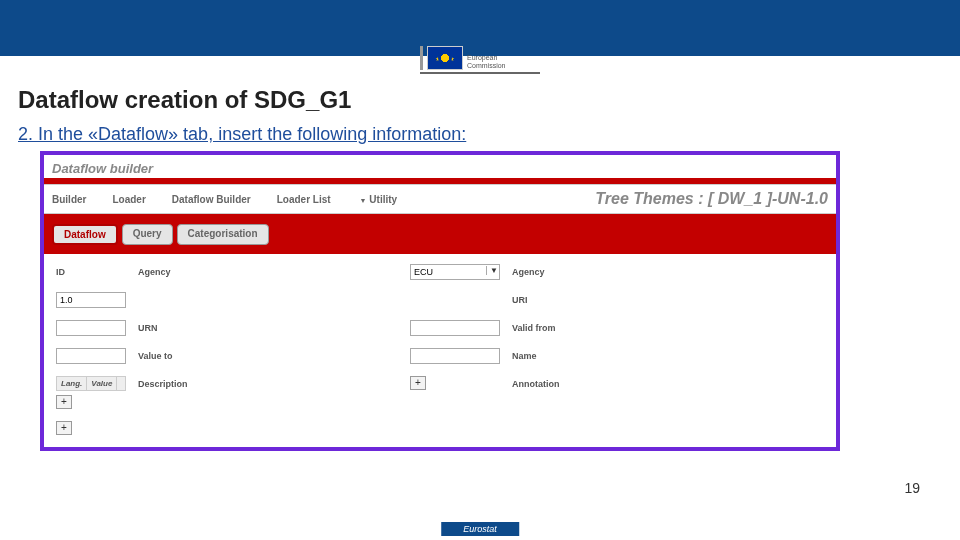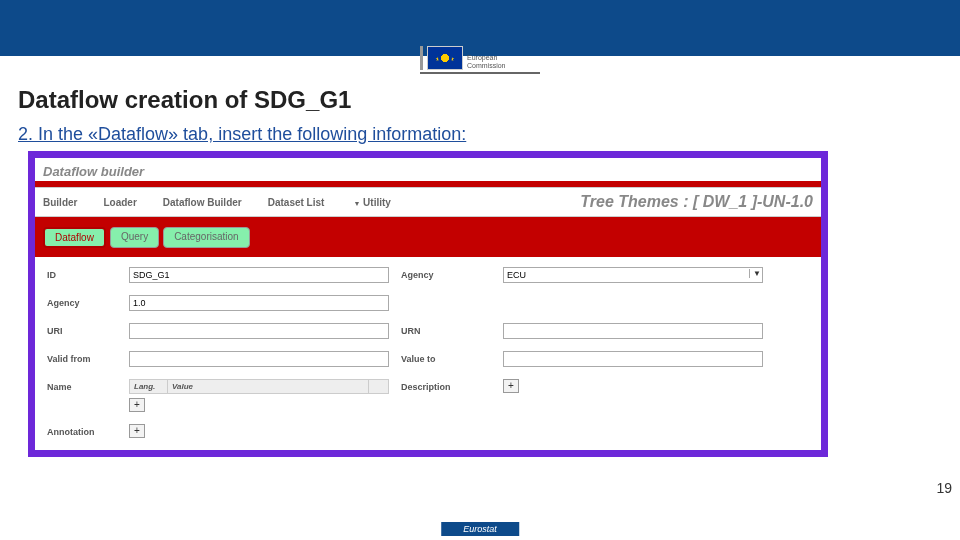--- a/index.html
+++ b/index.html
@@ -50,22 +50,22 @@
     color: #222;
     padding: 30px 18px 4px;
   }
   .slide-step {
     font-size: 18px;
     color: #1f4e9c;
     padding: 6px 18px 6px;
     text-decoration: underline;
   }
   .screenshot {
-    margin: 0 28px;
-    border: 7px solid #6d28d9;
+    margin: 0 40px;
+    border: 4px solid #6d28d9;
     background: #fff;
     width: 800px;
   }
   .panel-title {
     font-style: italic;
     font-weight: bold;
     color: #888;
     font-size: 13px;
     padding: 6px 8px 2px;
   }
@@ -79,27 +79,27 @@
     padding:5px 8px;
     font-size:10px;
     color:#666;
     font-weight:bold;
   }
   .nav-item { margin-right:26px; cursor:pointer; }
   .nav-item .down { font-size:7px; margin-left:3px; }
   .tree-themes { margin-left:auto; font-style:italic; font-weight:bold; color:#888; font-size:16px;}
   .subtabs { display:flex; gap:0; }
   .subtab {
-    background:#86efac;
+    background:#e5e5e5;
     border:1px solid #999;
     border-radius:4px;
     padding:3px 10px;
     font-size:10px;
     color:#666;
-    font-weight:normal;
+    font-weight:bold;
     margin-right:4px;
     cursor:pointer;
   }
   .subtab.active {
     color:#b00000;
     border:2px solid #b00000;
   }
   .form-area {
     padding:10px 12px 12px;
     display:grid;
@@ -141,21 +141,21 @@
     display:inline-block;
     border:1px solid #aaa;
     border-radius:12px;
     padding:2px 10px;
     font-size:10px;
     color:#555;
     background:#fafafa;
     margin-left:4px;
     cursor:pointer;
   }
-  .page-num { position:absolute; right:8px; bottom:44px; font-size:14px; color:#333;}
+  .page-num { position:absolute; right:40px; bottom:44px; font-size:14px; color:#333;}
   .eurostat-foot {
     position:absolute;
     bottom:4px;
     left:50%;
     transform:translateX(-50%);
     background:#0d4a8a;
     color:#fff;
     font-style:italic;
     font-size:9px;
     padding:2px 22px;
@@ -186,37 +186,36 @@
 <div class="slide-step">2. In the «Dataflow» tab, insert the following information:</div>
 
 <div class="screenshot">
   <div class="panel-title">Dataflow builder</div>
   <div class="red-bar"></div>
 
   <div class="nav-row">
     <span class="nav-item"><span>Builder</span></span>
     <span class="nav-item"><span>Loader</span></span>
     <span class="nav-item"><span>Dataflow Builder</span></span>
-    <span class="nav-item"><span>Dataset List</span></span>
+    <span class="nav-item"><span>Loader List</span></span>
     <span class="nav-item"><span class="down">▼</span> <span>Utility</span></span>
     <span class="tree-themes">Tree Themes : [ DW_1 ]-UN-1.0</span>
   </div>
 
   <div class="red-bar thick">
     <div class="subtabs">
       <div class="subtab active"><span>Dataflow</span></div>
       <div class="subtab"><span>Query</span></div>
       <div class="subtab"><span>Categorisation</span></div>
     </div>
   </div>
 
   <div class="form-area">
 
     <div class="lbl">ID</div>
-    <input class="fld" value="SDG_G1" style="">
     <div class="lbl">Agency</div>
     <div class="sel-wrap">
       <input class="fld sel" value="ECU" style="">
       <span class="sel-arrow">▼</span>
     </div>
 
     <div class="lbl">Agency</div>
     <input class="fld" value="1.0" style="">
     <div></div>
       <div></div>

